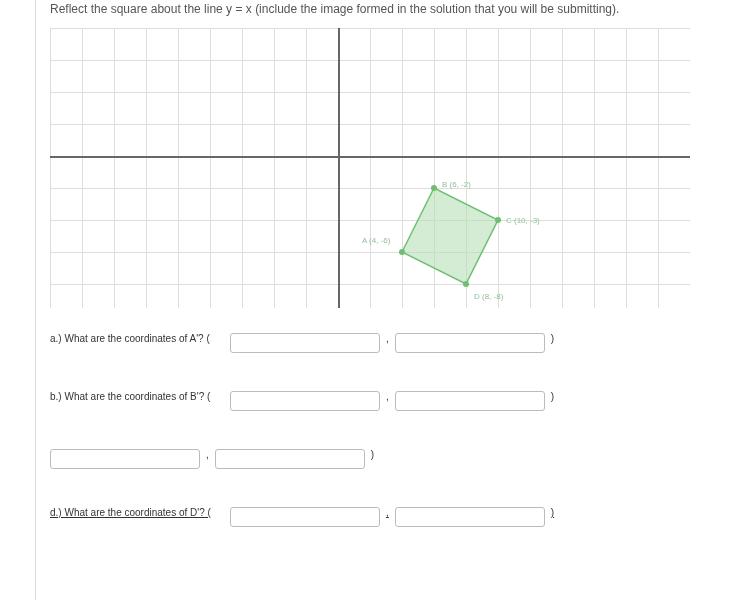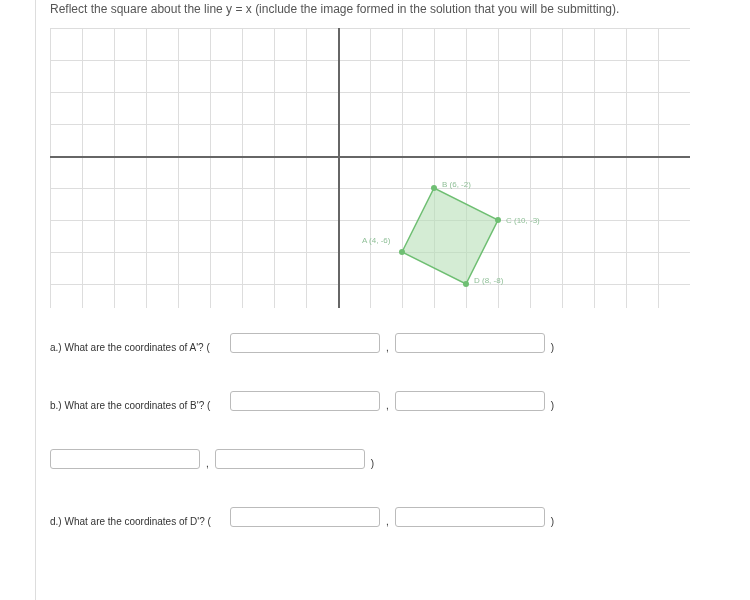--- a/index.html
+++ b/index.html
@@ -58,21 +58,21 @@
   }
   .lbl {
     position: absolute;
     font-size: 8px;
     color: #8fbf97;
     white-space: nowrap;
     transform: translateY(-50%);
   }
   .qrow {
     display: flex;
-    align-items: flex-end;
+    align-items: flex-start;
     font-size: 10px;
     color: #333;
     margin-bottom: 38px;
   }
   .qlabel { width: 180px; }
   .qrow input {
     border: 1px solid #bbb;
     border-radius: 3px;
     height: 20px;
     padding: 0 5px;
@@ -109,21 +109,21 @@
   <div class="pt" style="left:352px;top:224px;"></div>
   <div class="lbl" style="left:312px;top:212px;">A (4, -6)</div>
 
   <div class="pt" style="left:384px;top:160px;"></div>
   <div class="lbl" style="left:392px;top:156px;">B (6, -2)</div>
 
   <div class="pt" style="left:448px;top:192px;"></div>
   <div class="lbl" style="left:456px;top:192px;">C (10, -3)</div>
 
   <div class="pt" style="left:416px;top:256px;"></div>
-  <div class="lbl" style="left:424px;top:252px;">D (8, -8)</div>
+  <div class="lbl" style="left:424px;top:268px;">D (8, -8)</div>
 </div>
 
 <div class="qrow">
   <span class="qlabel">a.) What are the coordinates of A'? (</span>
   <input type="text" style="">
   <span class="comma">,</span>
   <input type="text" style="">
   <span class="paren">)</span>
 </div>
 
@@ -135,19 +135,19 @@
   <span class="paren">)</span>
 </div>
 
 <div class="qrow">
   <input type="text" style="">
   <span class="comma">,</span>
   <input type="text" style="">
   <span class="paren">)</span>
 </div>
 
-<div class="qrow" style="margin-bottom:0;">
+<div class="qrow" style="margin-bottom:0;text-decoration:underline;">
   <span class="qlabel">d.) What are the coordinates of D'? (</span>
   <input type="text" style="">
   <span class="comma">,</span>
   <input type="text" style="">
   <span class="paren">)</span>
 </div>
 
 </body></html>

